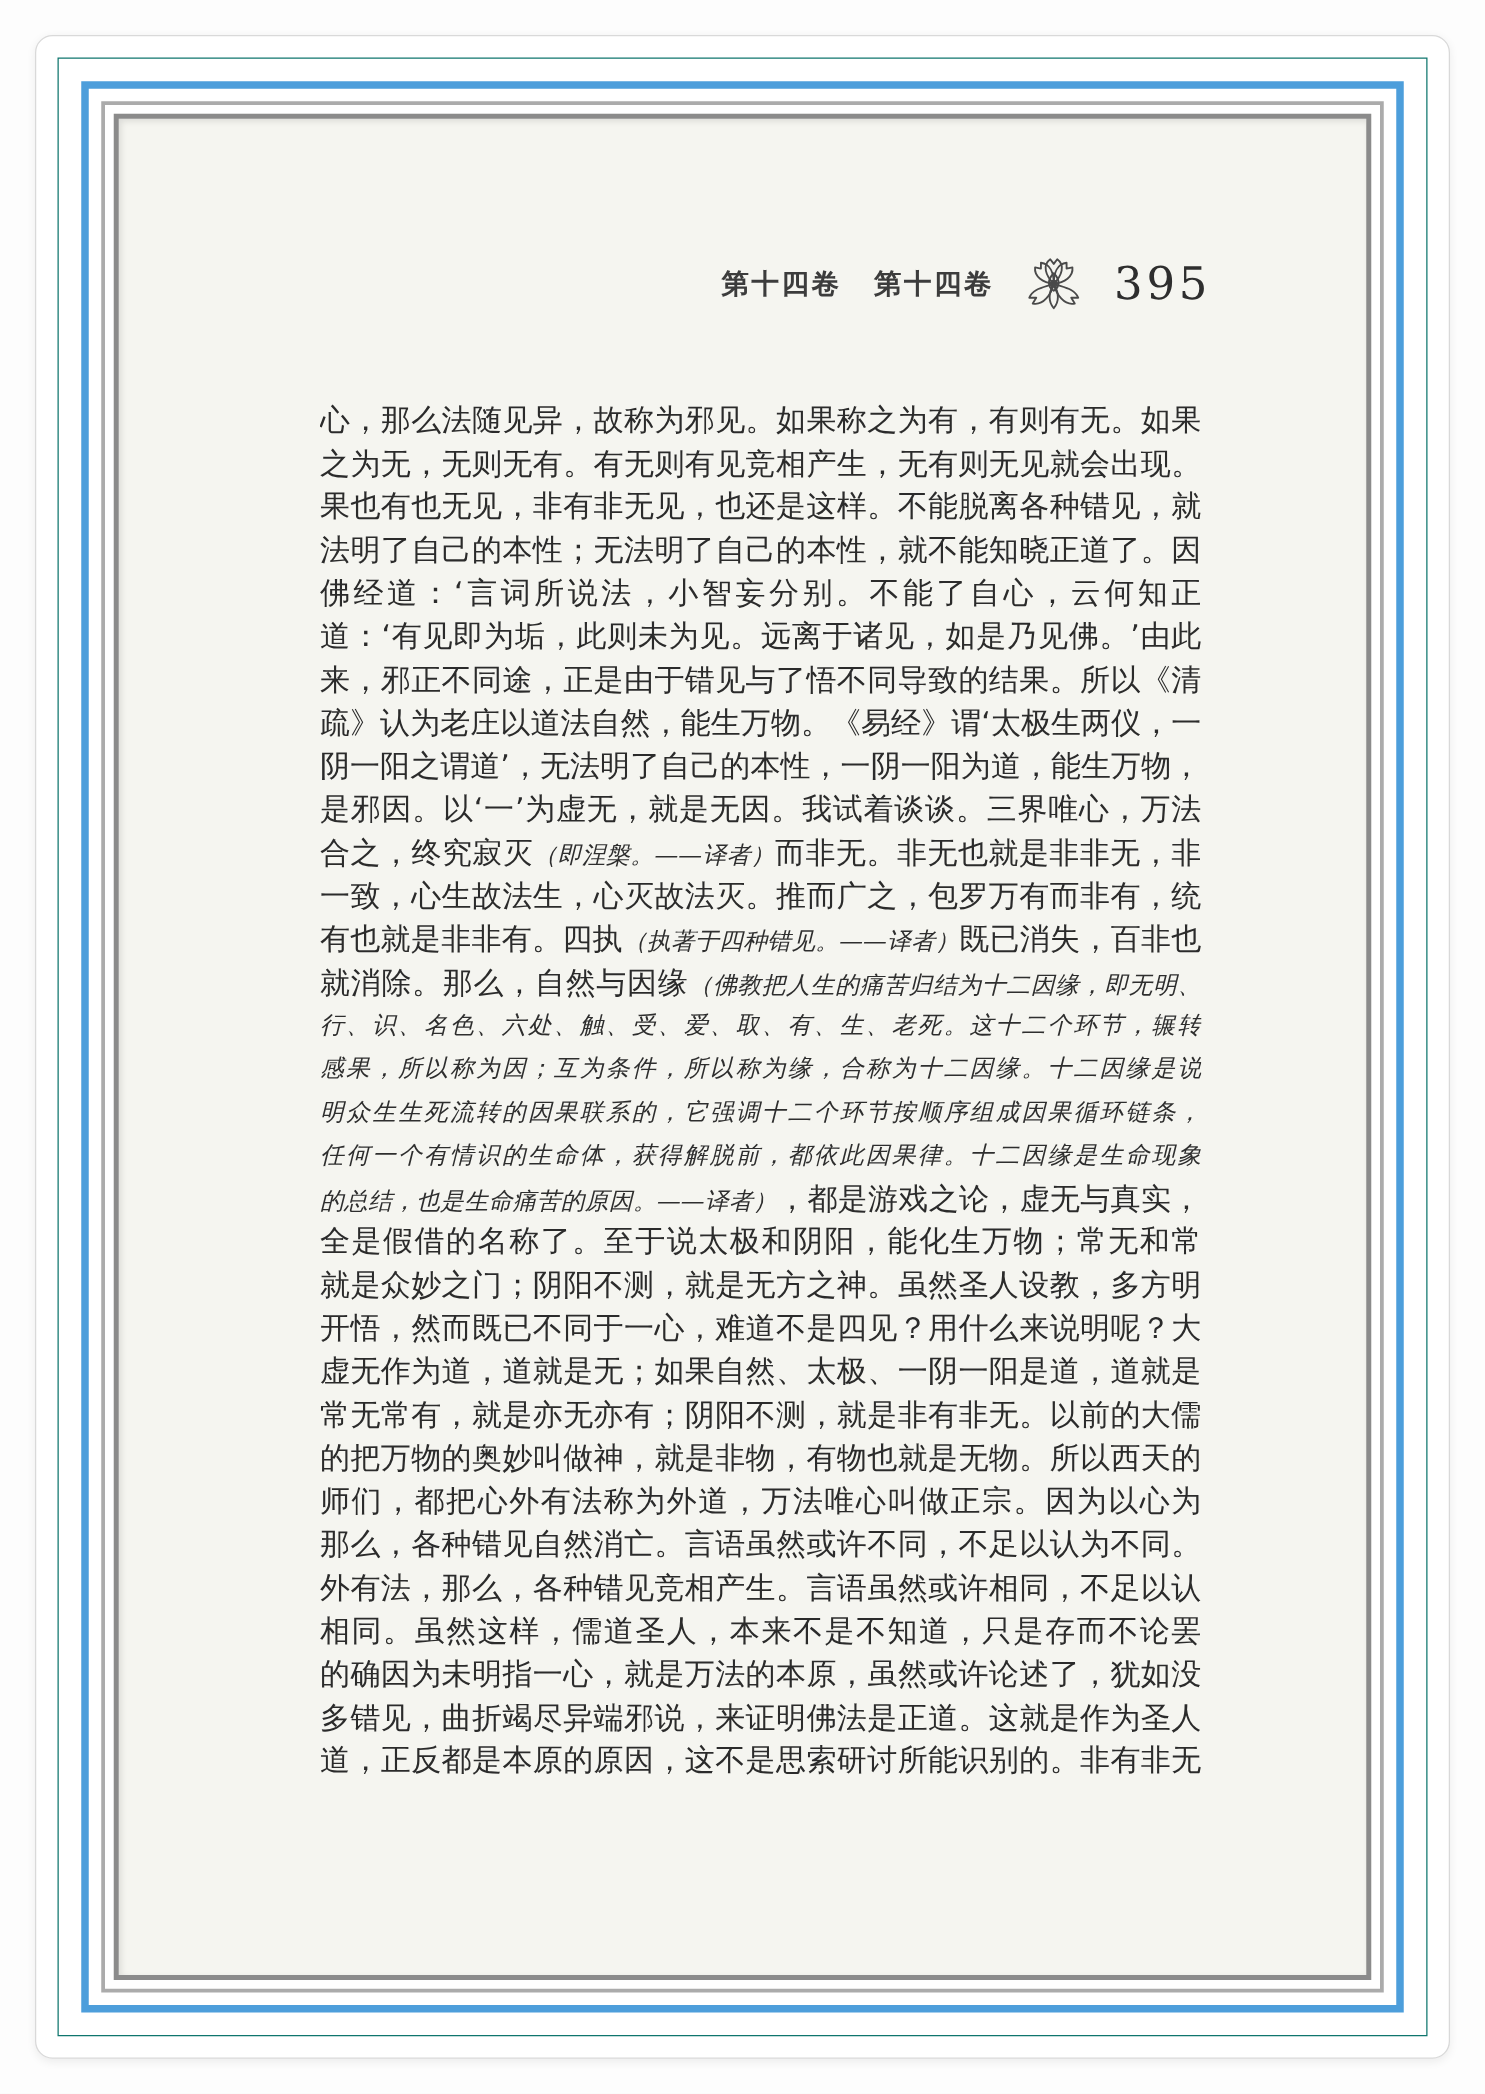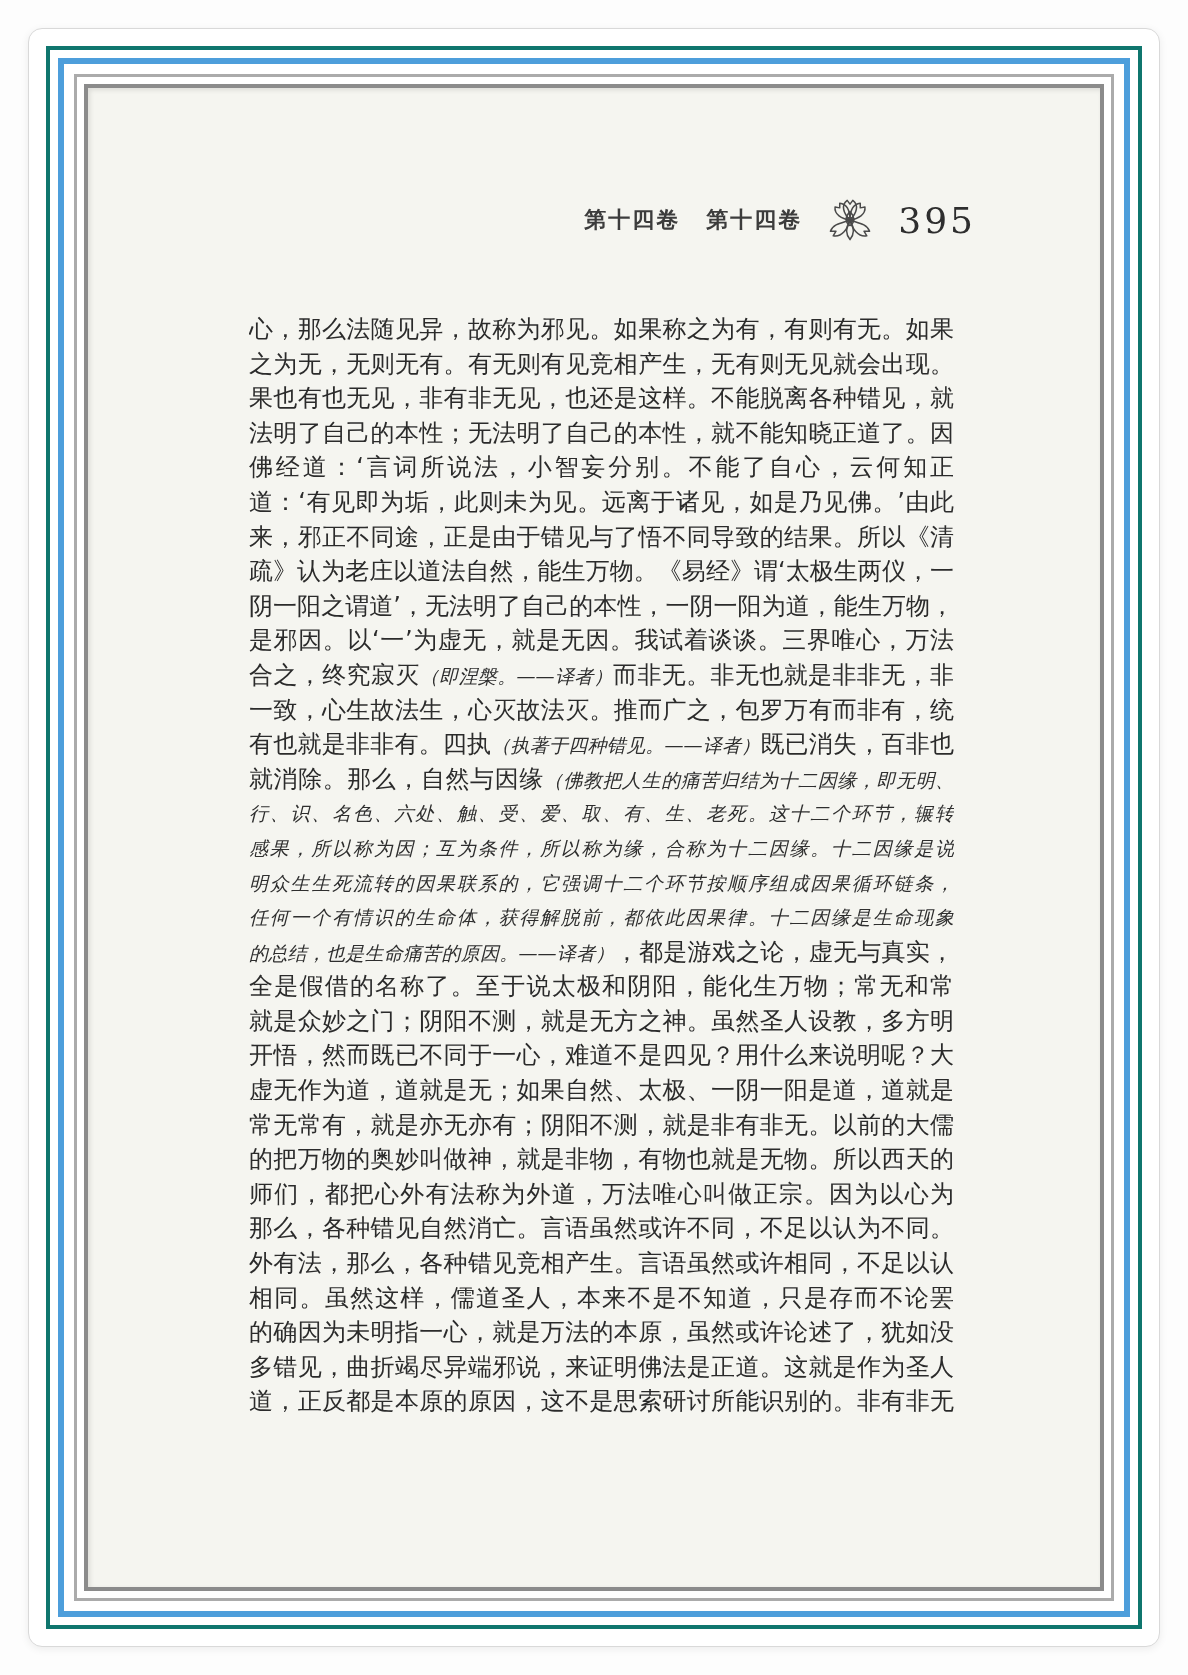--- a/index.html
+++ b/index.html
@@ -15,23 +15,23 @@
     width:1132px; height:1619px;
     background:#ffffff;
     border:1px solid #d9d9d9;
     border-radius:14px;
     box-shadow:0 2px 8px rgba(0,0,0,0.07);
     box-sizing:border-box;
     padding:17px;
   }
   .frame-blue-outer {
     width:100%; height:100%;
-    border:4px solid #0f766e;
+    border:1px solid #0f766e;
     box-sizing:border-box;
-    padding:8px;
+    padding:18px;
   }
   .frame-blue-inner {
     width:100%; height:100%;
     border:6px solid #4d9edb;
     box-sizing:border-box;
     padding:10px;
   }
   .frame-gray-outer {
     width:100%; height:100%;
     border:3px solid #ababab;

